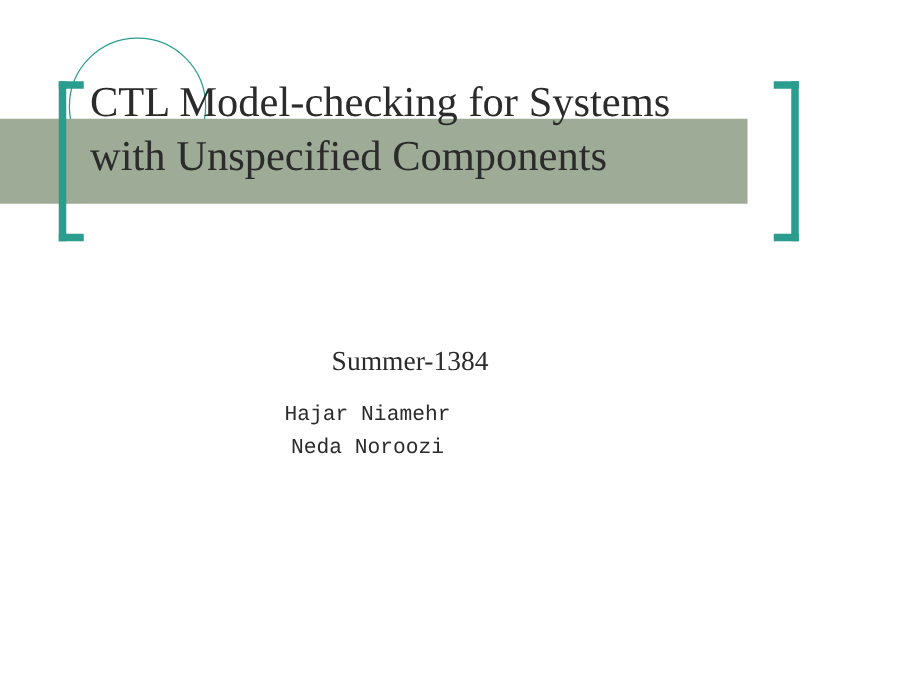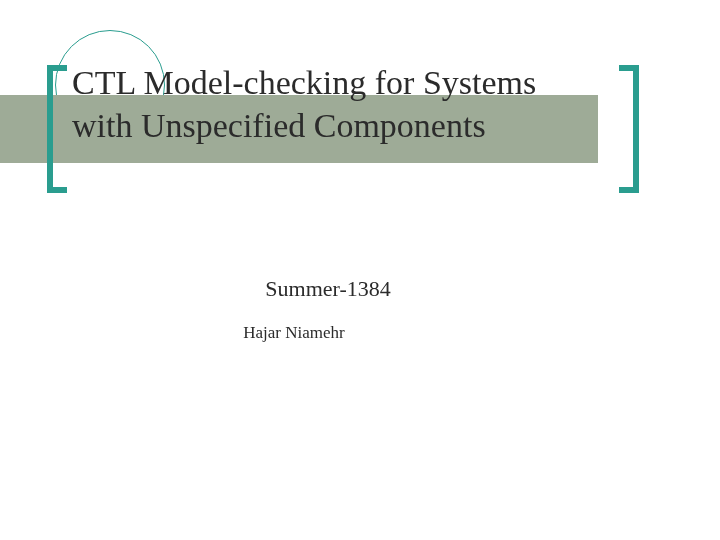--- a/index.html
+++ b/index.html
@@ -122,21 +122,21 @@
     }
     .authors {
       position: absolute;
       left: 0;
       top: 320px;
       width: 588px;
       text-align: center;
       font-size: 17px;
       color: #2b2b2b;
       line-height: 1.5;
-      font-family: Liberation Serif, serif;
+      font-family: Liberation Mono, monospace;
     }
   </style>
 </head>
 <body>
 
 <div class="decorative-circle"></div>
 
 <div class="title-band"></div>
 
 <div class="bracket-left">
@@ -146,13 +146,14 @@
 <div class="bracket-right">
   <div class="bottom-tick"></div>
 </div>
 
 <div class="title-text">CTL Model-checking for Systems with Unspecified Components</div>
 
 <div class="subtitle">Summer-1384</div>
 
 <div class="authors">
   <div>Hajar Niamehr</div>
+  <div>Neda Noroozi</div>
 </div>
 
 </body></html>

